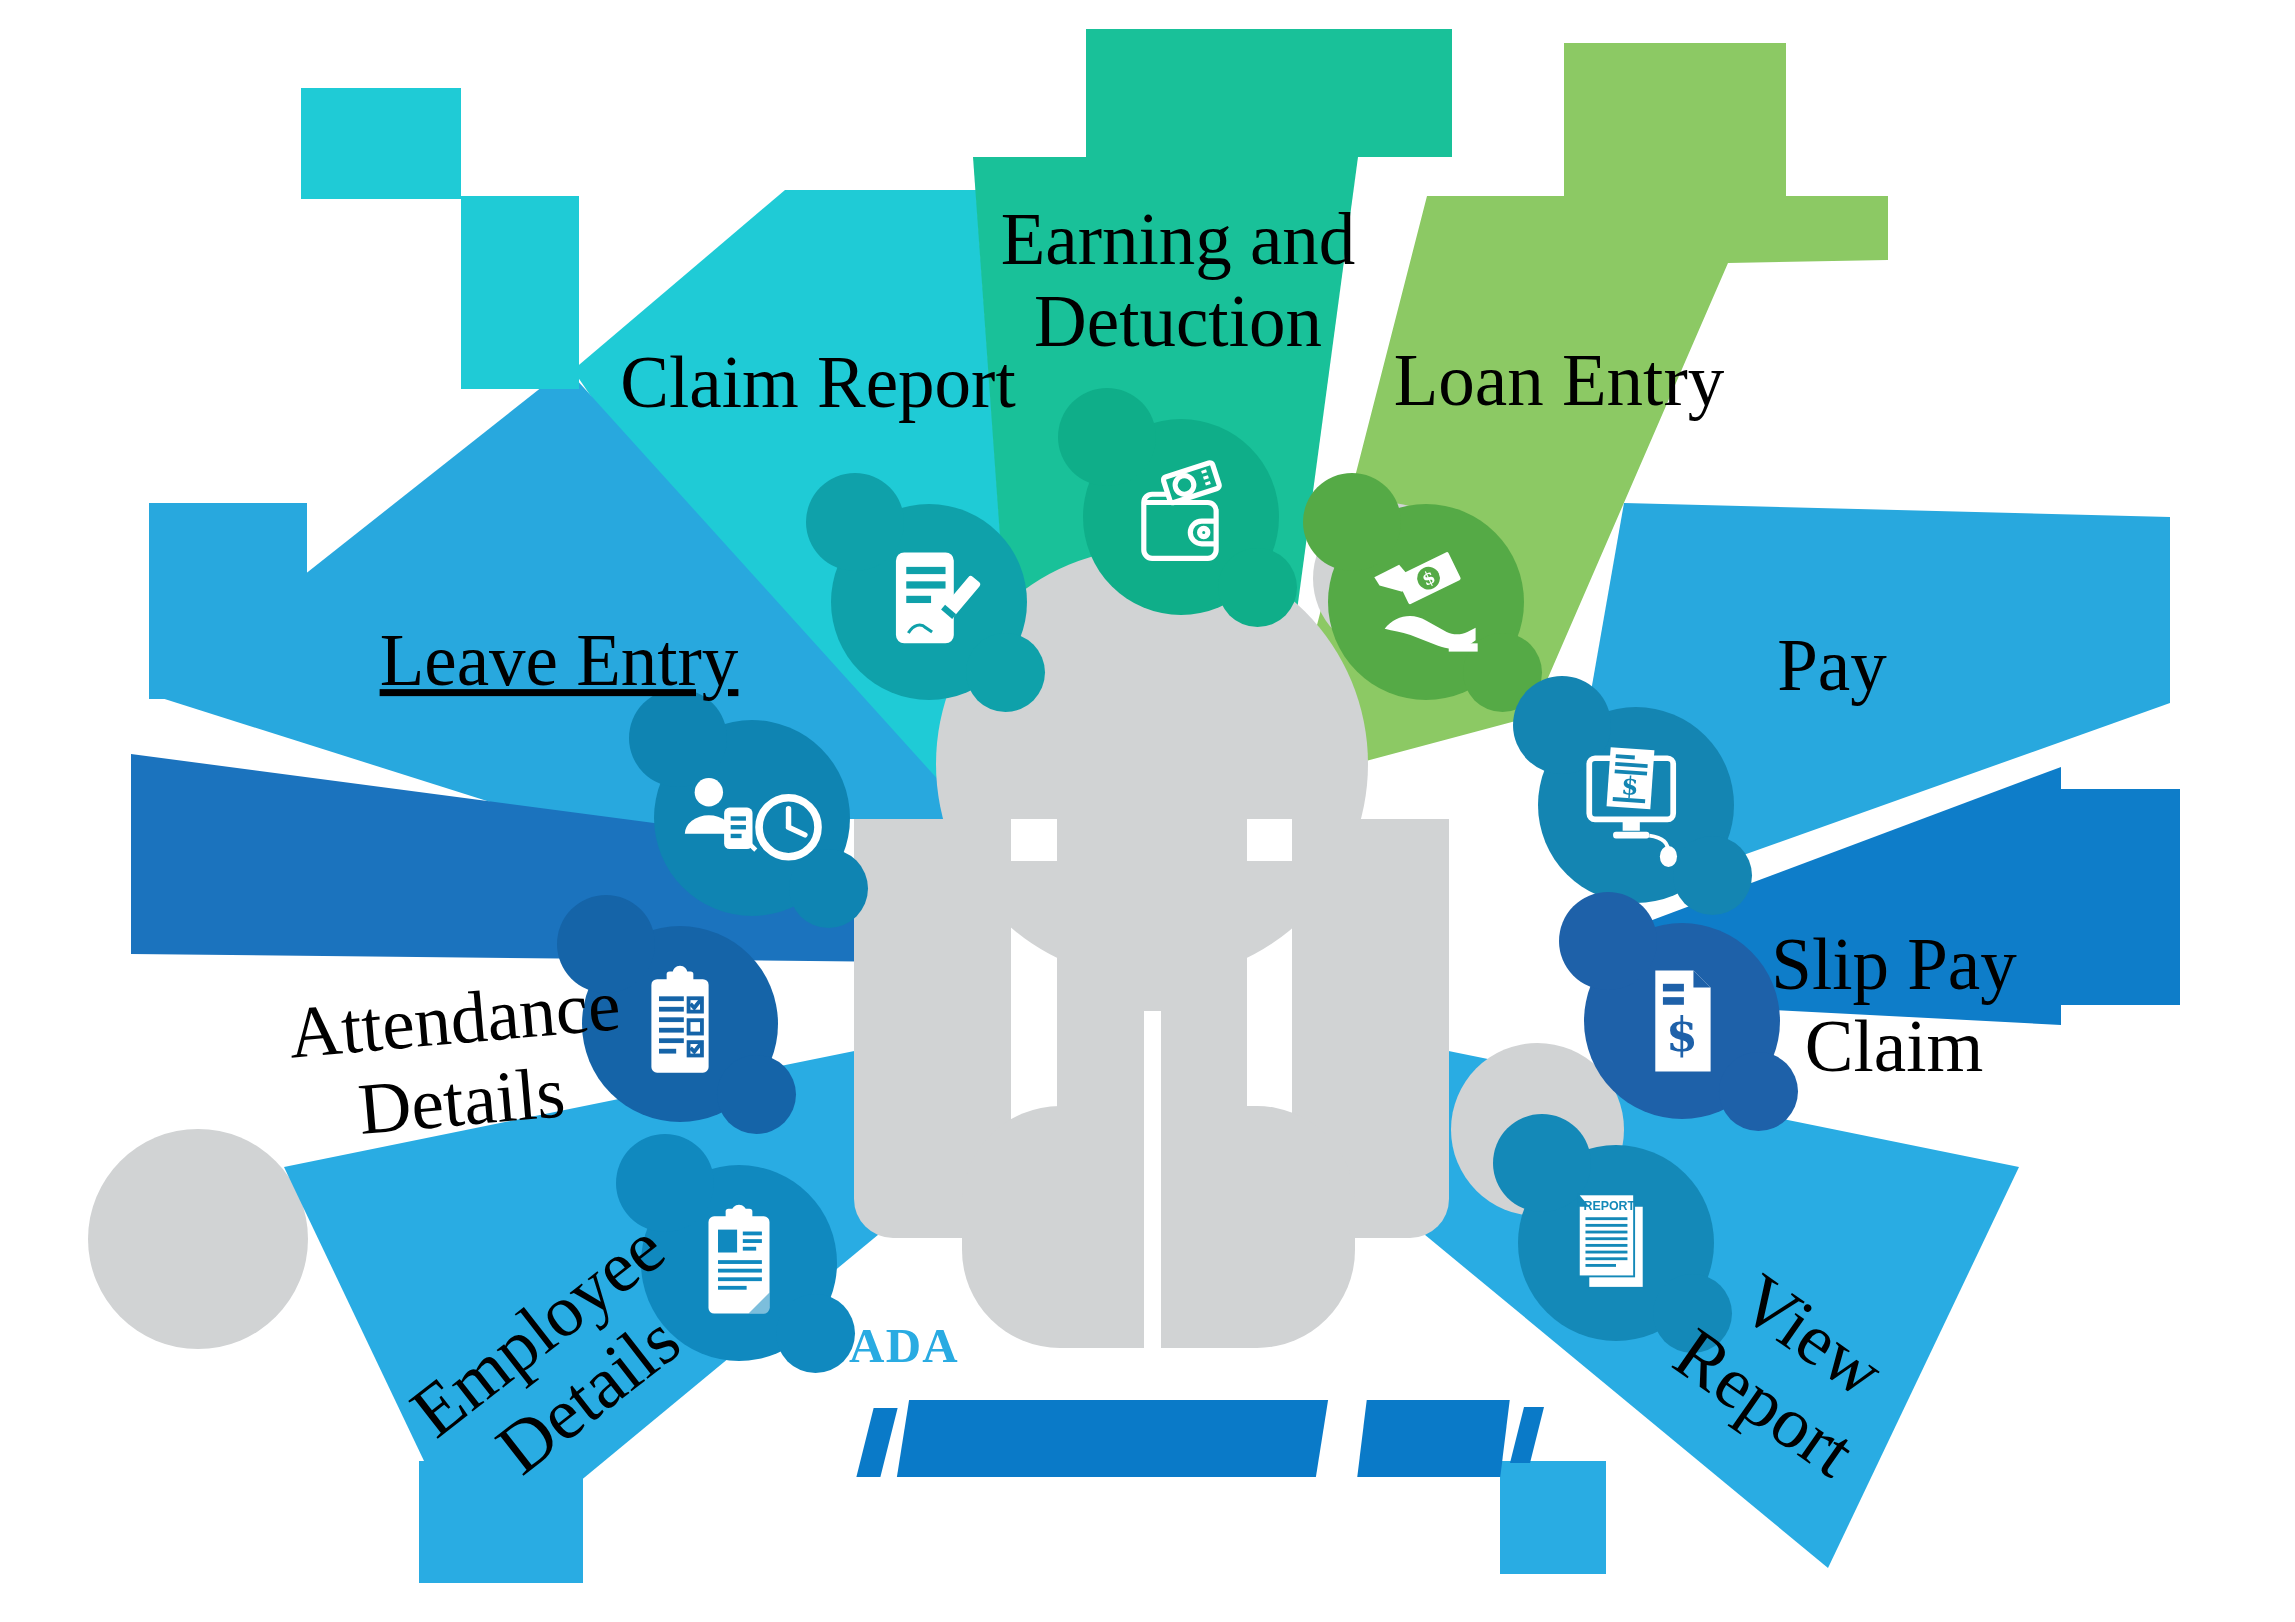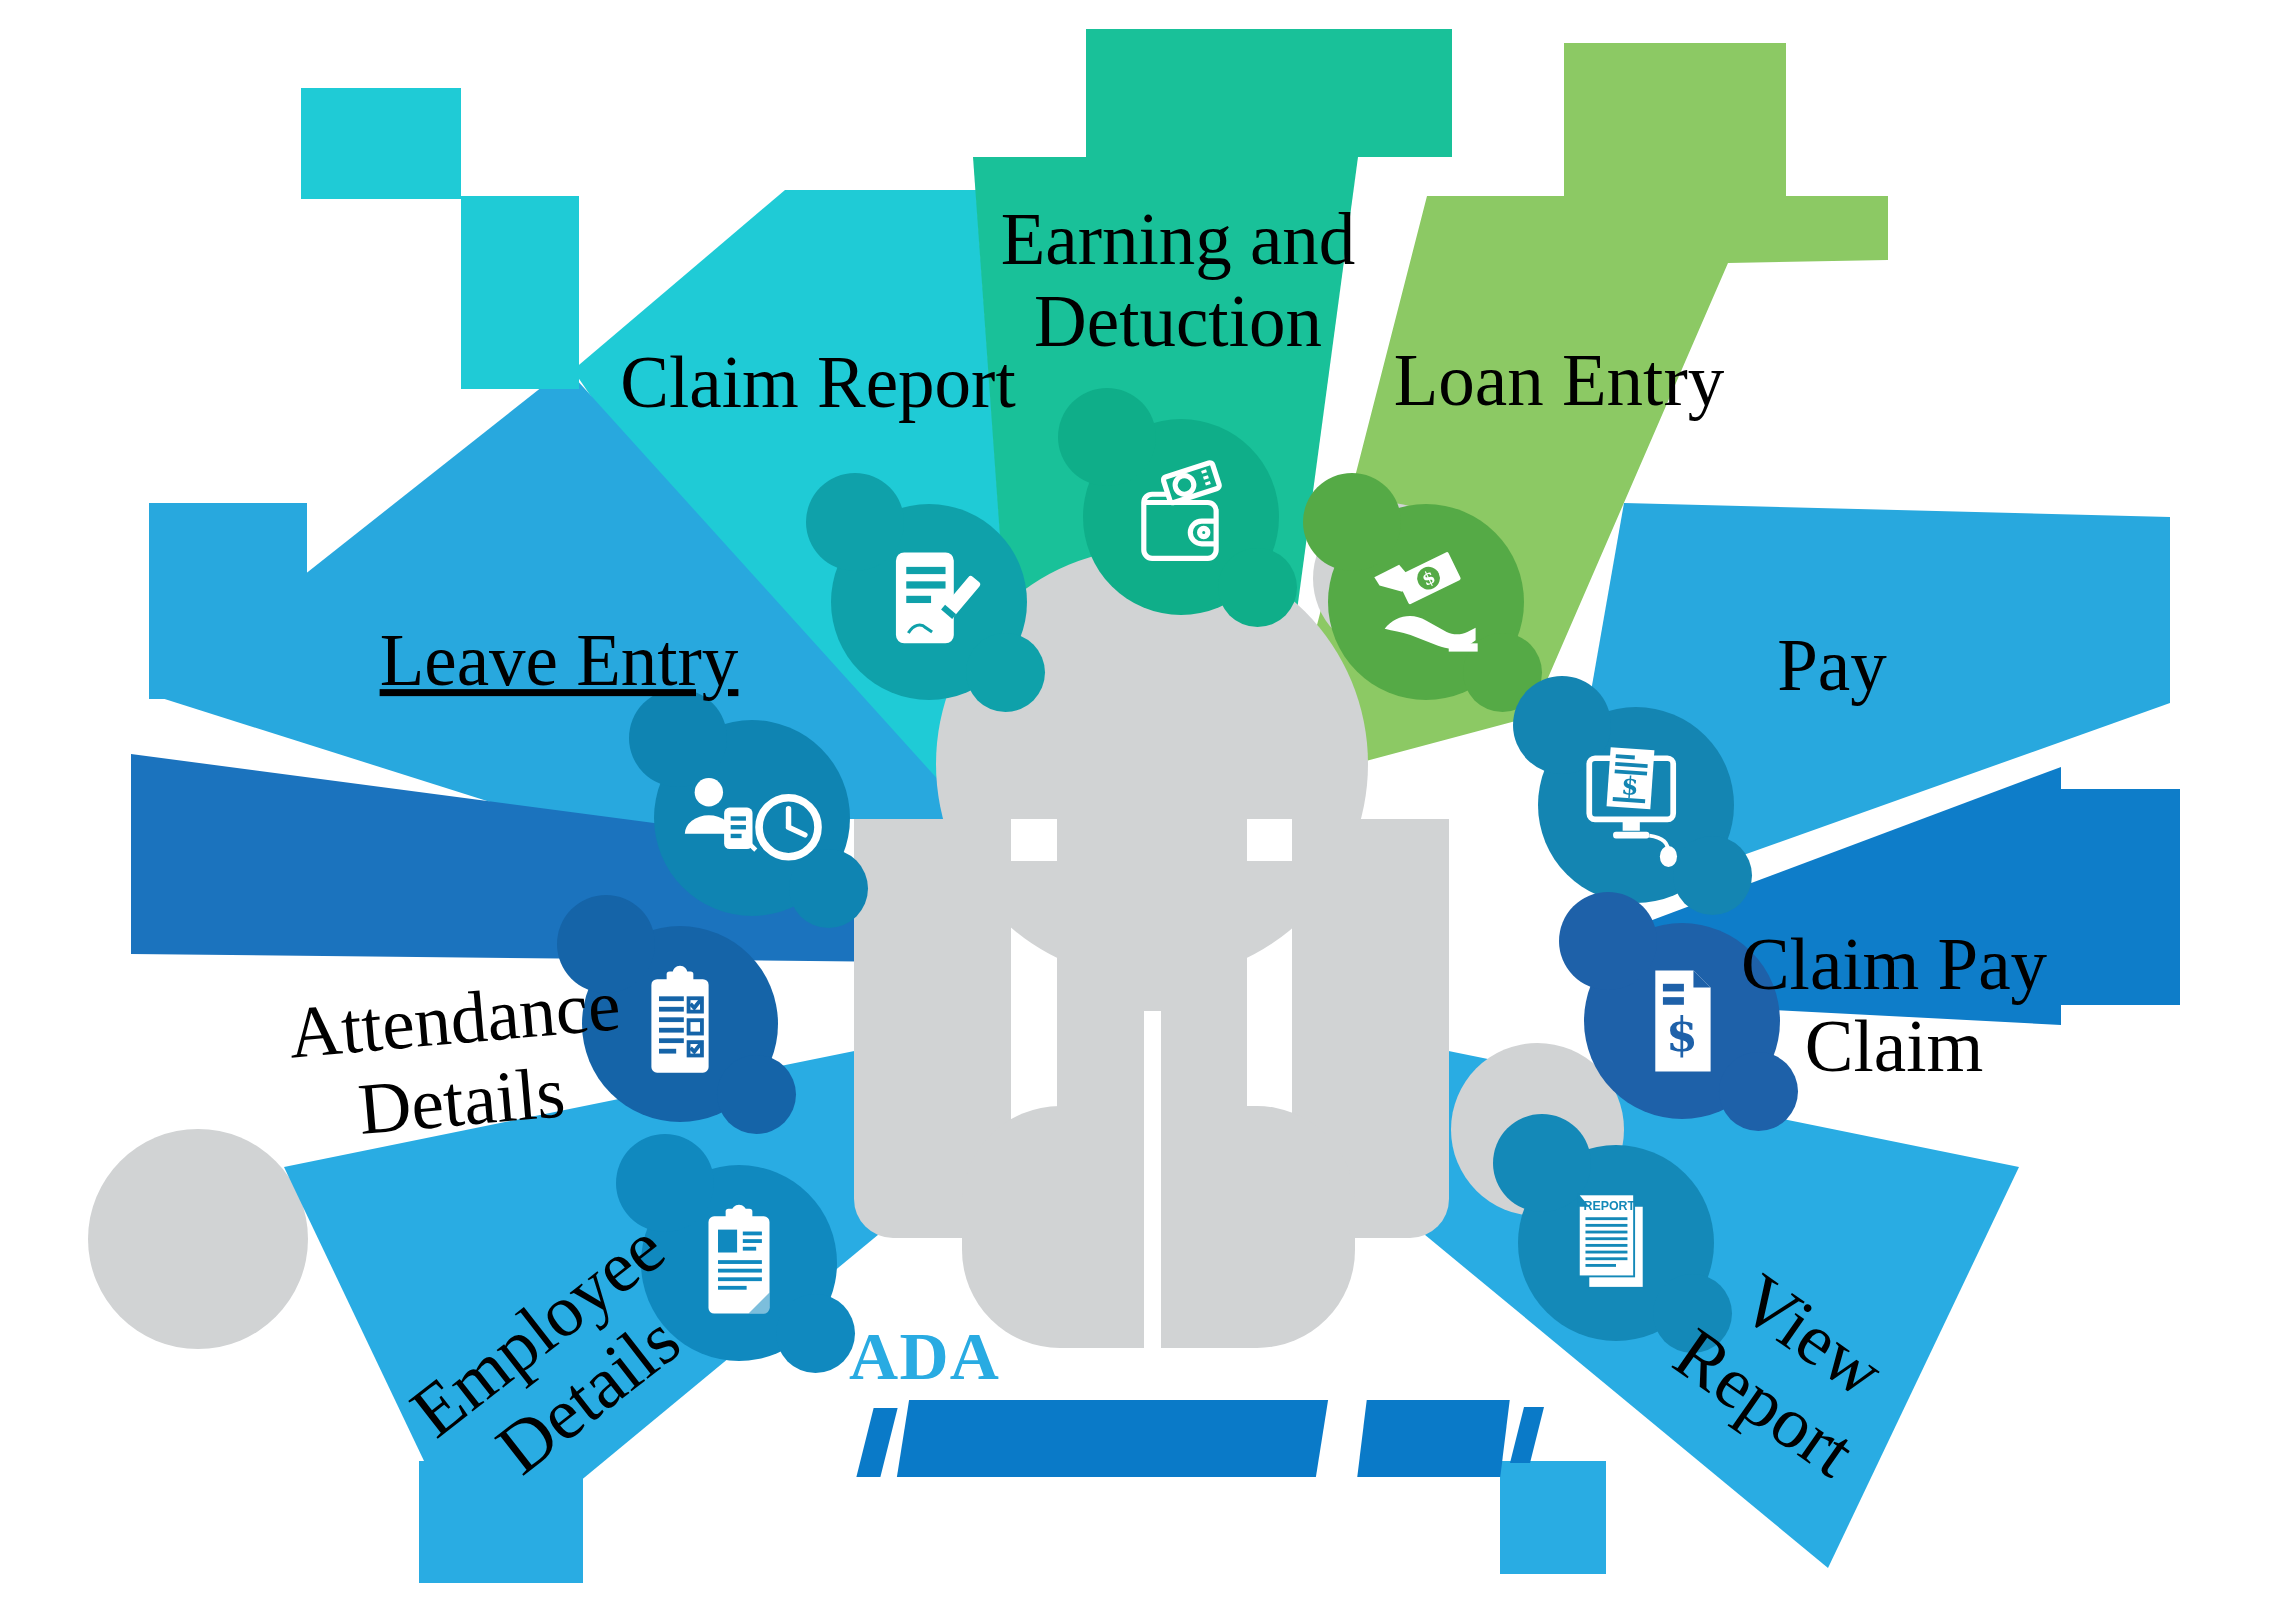--- a/index.html
+++ b/index.html
@@ -17,21 +17,21 @@
   .b-b{width:79px;height:79px;right:-18.3px;bottom:-11.8px;}
   .iconwrap{position:absolute;inset:0;display:flex;align-items:center;justify-content:center;z-index:2;}
   .iconwrap svg{width:124px;height:124px;}
   .iconwrap.wide svg{width:157px;height:131px;}
   .lbl{position:absolute;z-index:5;font-size:73px;line-height:1.12;color:#000;
        text-align:center;white-space:nowrap;transform:translate(-50%,-50%);font-weight:500;}
   .lbl span{display:block;}
   .r-att{transform:translate(-50%,-50%) rotate(-5deg);}
   .r-emp{transform:translate(-50%,-50%) rotate(-38deg);}
   .r-rep{transform:translate(-50%,-50%) rotate(35deg);}
-  .ada{position:absolute;left:849px;top:1317px;z-index:5;font-size:68px;font-weight:bold;letter-spacing:1.3px;}
+  .ada{position:absolute;left:849px;top:1317px;z-index:5;font-size:49px;font-weight:bold;letter-spacing:1.3px;}
   .bandfrag{position:absolute;z-index:5;}
 </style>
 </head>
 <body>
 
 <div id="canvas">
 
   <div class="gray back" style="left: 88px; top: 1129px; width: 220px; height: 220px; border-radius: 50%; background: rgb(209, 211, 212);"></div>
 
   <div class="wedge" style="clip-path: polygon(573px 370px, 785px 190px, 976px 190px, 1024px 864px, 870px 805px); background: rgb(31, 203, 214);"></div>
@@ -279,21 +279,21 @@
       <span></span>
   </div>
   <div class="lbl" style="left:1832px;top:666px;">
     <span>Pay</span>
   </div>
   <div class="lbl r-att" style="left:458px;top:1060px;">
     <span>Attendance</span>
       <span>Details</span>
   </div>
   <div class="lbl" style="left:1894px;top:1006px;">
-    <span>Claim Pay</span>
+    <span>Slip Pay</span>
       <span>Claim</span>
   </div>
   <div class="lbl r-emp" style="left:563px;top:1362px;">
     <span>Employee</span>
       <span>Details</span>
   </div>
   <div class="lbl r-rep" style="left:1788px;top:1369px;">
     <span>View</span>
       <span>Report</span>
   </div>

